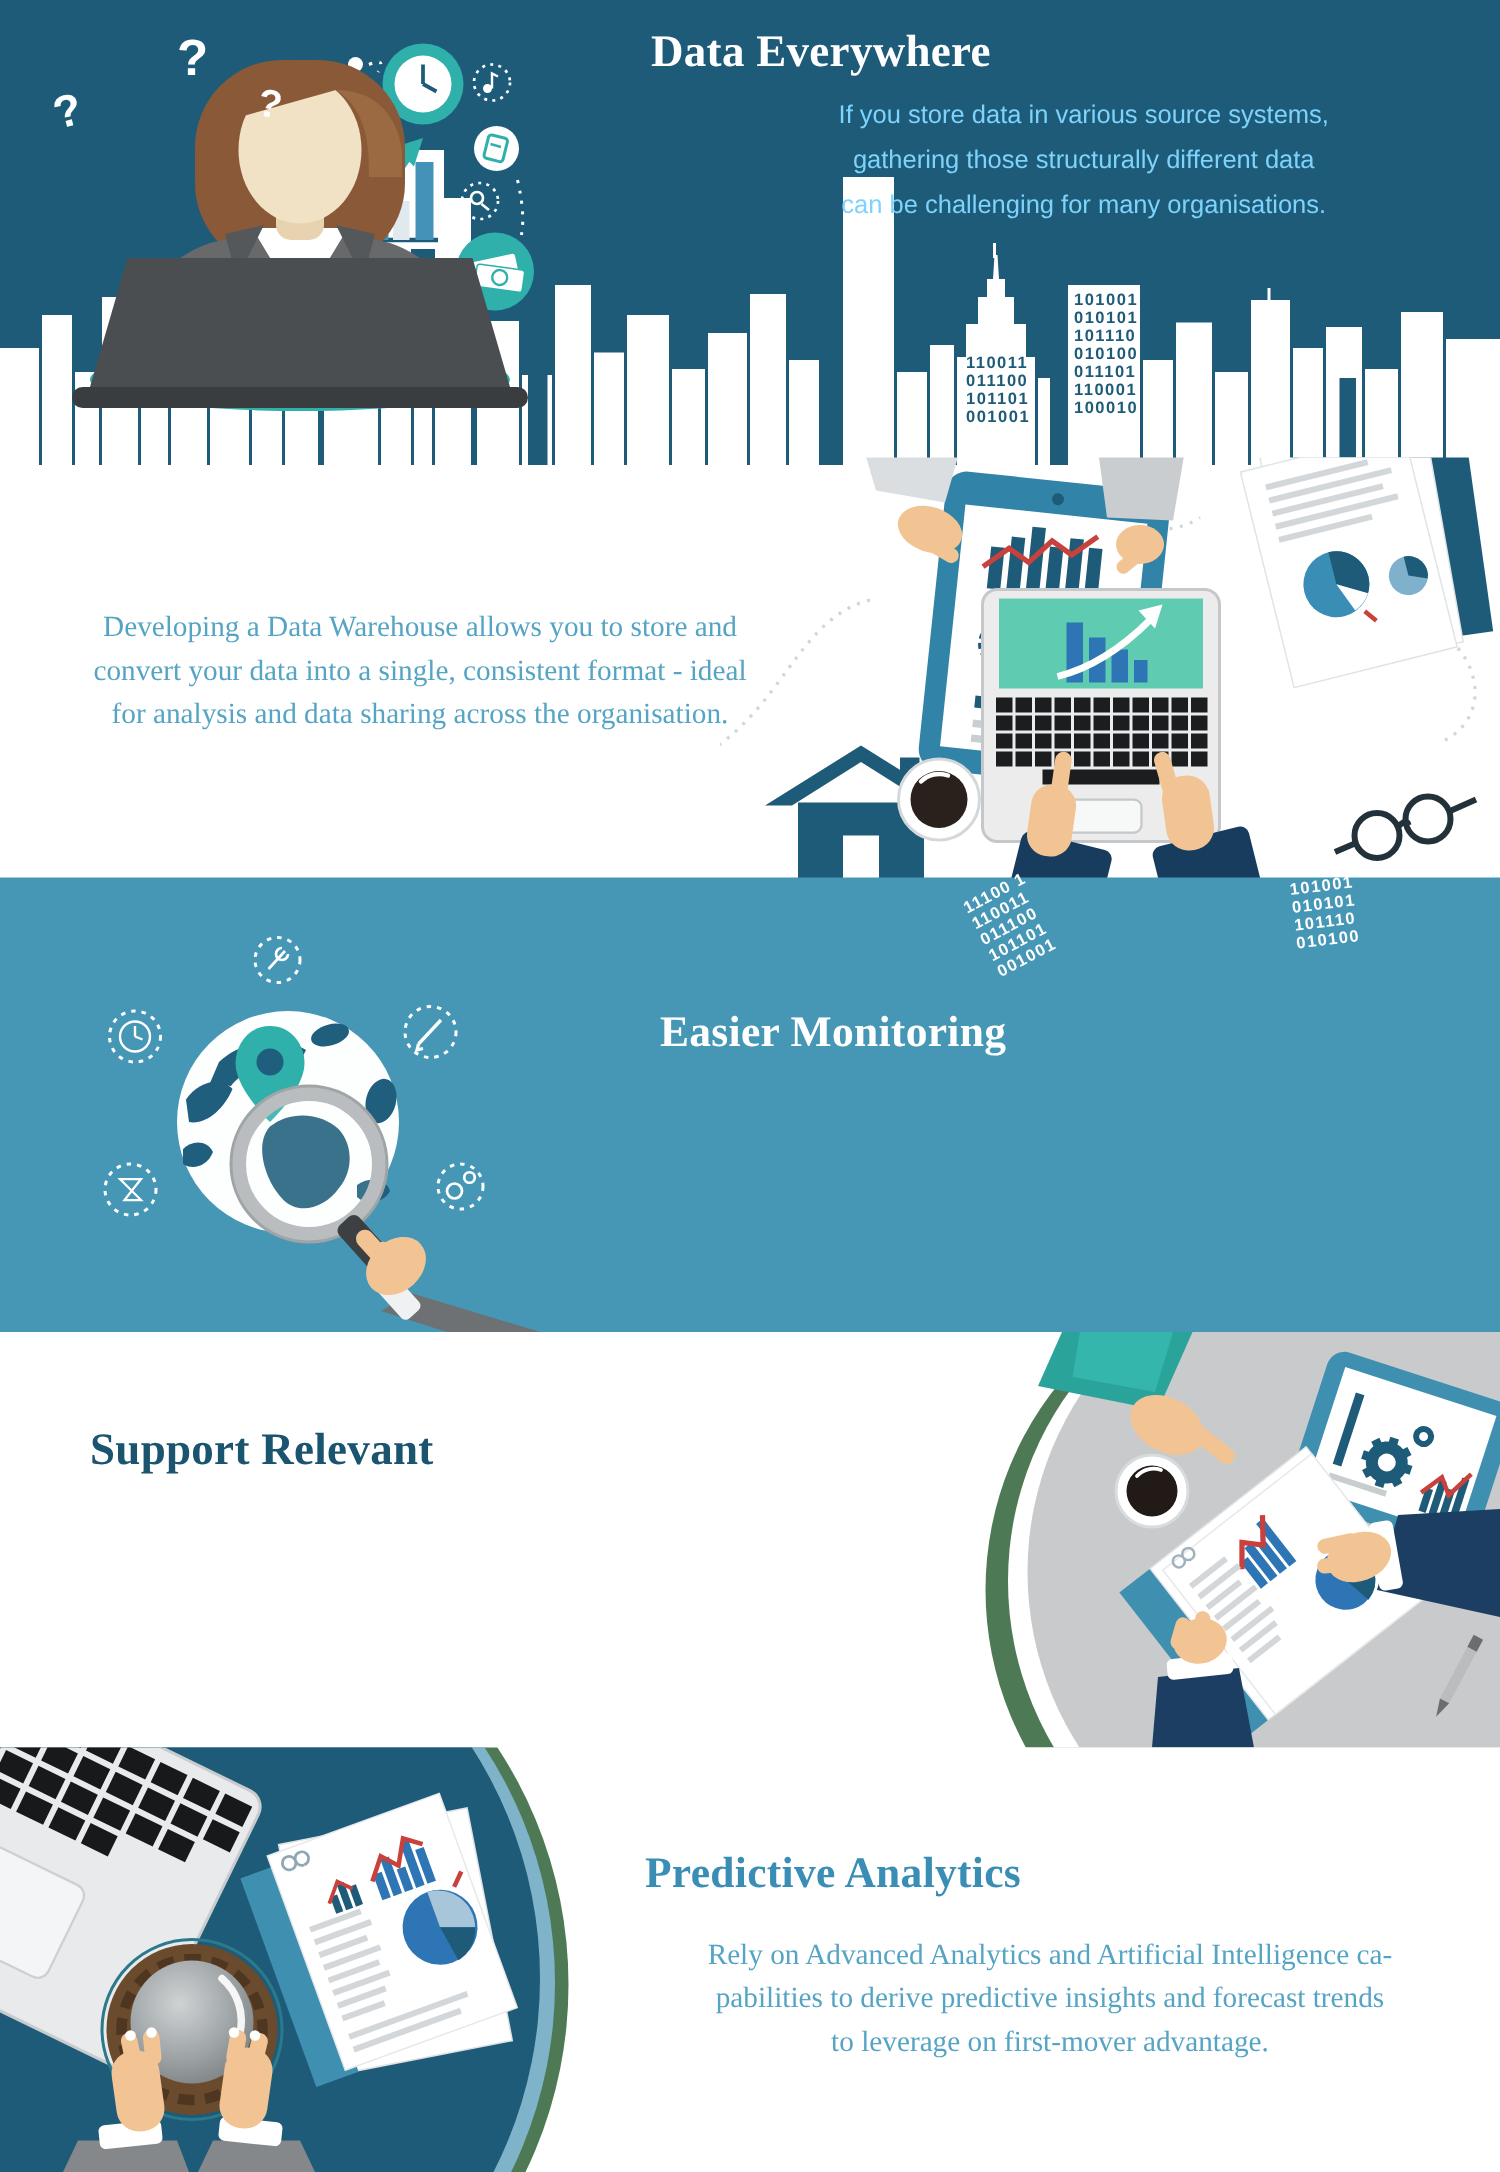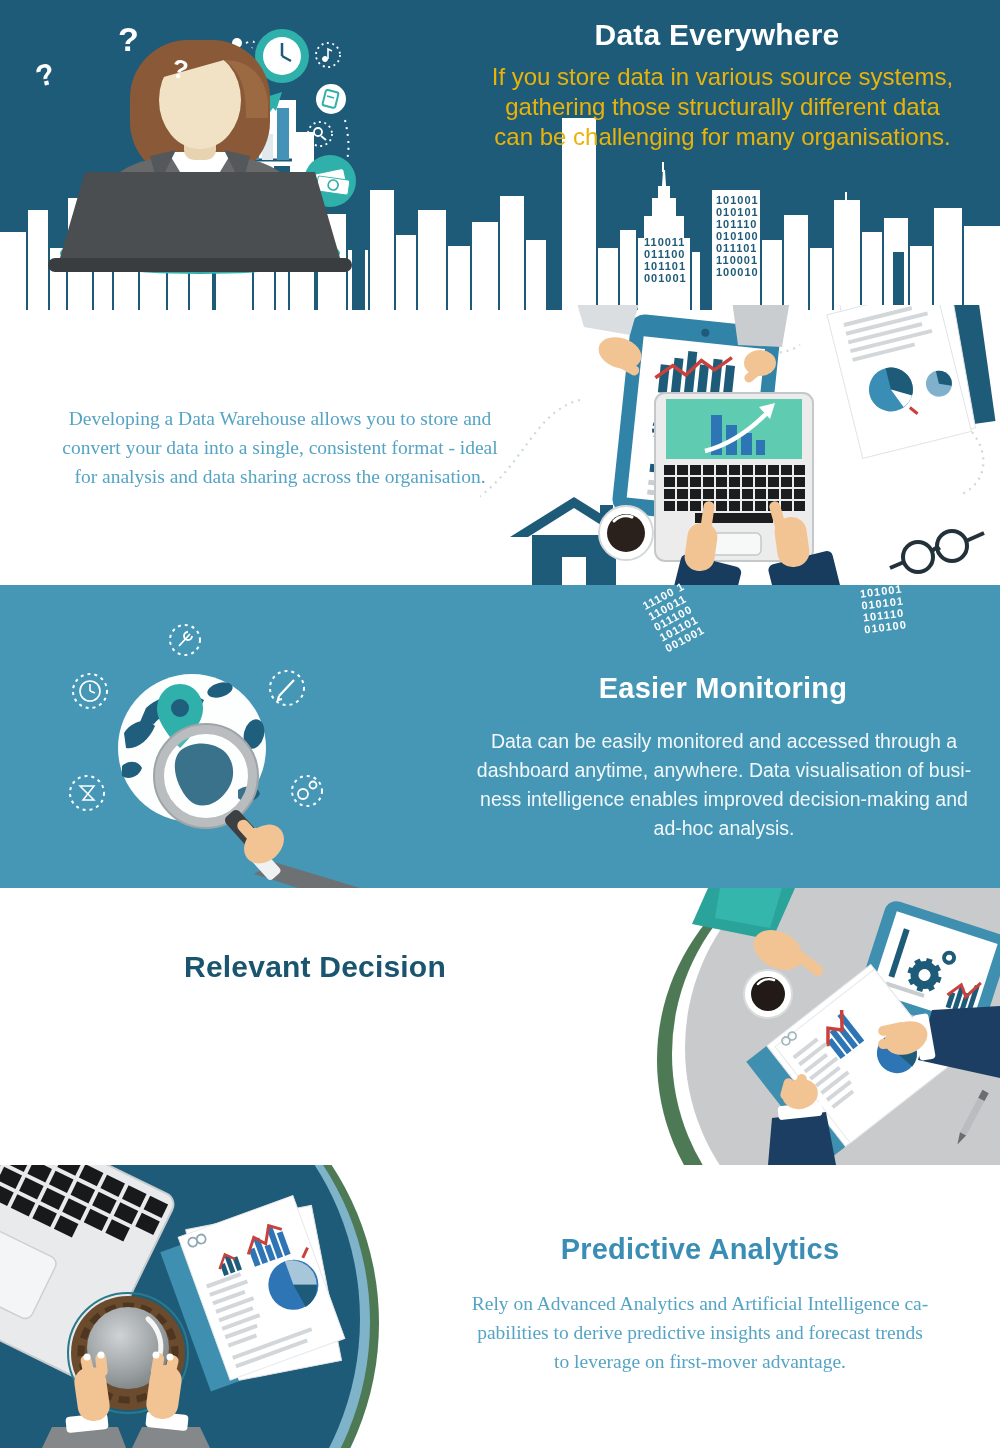--- a/index.html
+++ b/index.html
@@ -5,24 +5,24 @@
   html,body{margin:0;padding:0;background:#fff;}
   #canvas{position:relative;width:1000px;height:1448px;overflow:hidden;background:#fff;
           font-family:"Liberation Sans",sans-serif;}
   .sec{position:absolute;left:0;width:1000px;}
   #sec1{top:0;height:310px;background:#1E5B79;}
   #sec2{top:310px;height:275px;background:#ffffff;}
   #sec3{top:585px;height:303px;background:#4697B6;}
   #sec4{top:888px;height:277px;background:#ffffff;}
   #sec5{top:1165px;height:283px;background:#ffffff;}
   .abs{position:absolute;}
-  .title{font-weight:bold;text-align:center;white-space:pre-line;letter-spacing:.2px;}
+  .title{font-weight:bold;text-align:left;white-space:pre-line;letter-spacing:.2px;font-family:Liberation Serif, serif;}
   .body-text{text-align:center;white-space:pre-line;}
   .t1{font-size:30px;color:#ffffff;}
-  .b1{font-size:24px;line-height:30px;color:#eab308;}
+  .b1{font-size:17px;line-height:30px;color:#7dd3fc;}
   .t2{font-size:29px;color:#3A8EB5;}
   .b2{font-size:19.5px;line-height:29px;color:#55A4C4;font-family:Liberation Serif, serif;}
   .t3{font-size:29px;color:#ffffff;}
   .b3{font-size:19.5px;line-height:29px;color:#F2F8FA;}
   .t4{font-size:30px;color:#1A546F;}
   .b4{font-size:19.5px;line-height:29px;color:#2E6D8B;}
   .binary{font-size:11px;line-height:12px;letter-spacing:1px;white-space:pre-line;font-weight:bold;}
   .binary-dark{color:#1E5B79;}
   .binary-light{color:#ffffff;}
   .qmark{color:#ffffff;font-weight:bold;position:absolute;}
@@ -439,24 +439,20 @@
       <g>
         <polygon points="244,244 330,270 268,270 224,256" fill="#6D7174"></polygon>
         <rect x="228" y="232" width="16" height="30" rx="4" fill="#EFF1F2" transform="rotate(-42 236 247)"></rect>
         <ellipse cx="234" cy="226" rx="22" ry="17" fill="#F3C493" transform="rotate(-42 234 226)"></ellipse>
         <rect x="212" y="200" width="12" height="26" rx="6" fill="#F3C493" transform="rotate(-42 218 213)"></rect>
         <rect x="224" y="208" width="12" height="26" rx="6" fill="#F3C493" transform="rotate(-42 230 221)"></rect>
       </g>
     </svg>
 
     <div class="abs title t3" style="left:440px;top:87px;width:566px">Easier Monitoring</div>
-    <div class="abs body-text b3" style="left:448px;top:142px;width:552px">Data can be easily monitored and accessed through a
-dashboard anytime, anywhere. Data visualisation of busi-
-ness intelligence enables improved decision-making and
-ad-hoc analysis.</div>
   </div>
 
   <div id="sec4" class="sec">
     <svg style="left:620px;top:0" width="380" height="277" viewBox="0 0 380 277">
       <circle cx="255" cy="172" r="218" fill="#4D7A55"></circle>
       <circle cx="268" cy="166" r="216" fill="#ffffff"></circle>
       <circle cx="280" cy="160" r="215" fill="#C9CACB"></circle>
 
       <g transform="translate(300,75) rotate(18)">
         <rect x="-50" y="-52" width="130" height="104" rx="12" fill="#3E8FB0"></rect>
@@ -543,21 +539,21 @@
         <rect x="176" y="186" width="10" height="22" rx="5" fill="#F3C493" transform="rotate(8 181 197)"></rect>
       </g>
 
       <g transform="translate(352,228) rotate(28)">
         <rect x="-3" y="-28" width="7" height="48" fill="#B9BDBF"></rect>
         <rect x="-3" y="-28" width="7" height="9" fill="#6A6E71"></rect>
         <polygon points="-3,20 4,20 0.5,32" fill="#6A6E71"></polygon>
       </g>
     </svg>
 
-    <div class="abs title t4" style="left:60px;top:62px;width:510px">Relevant Decision</div>
+    <div class="abs title t4" style="left:60px;top:62px;width:510px">Support Relevant</div>
   </div>
 
   <div id="sec5" class="sec">
     <svg style="left:0;top:0" width="480" height="283" viewBox="0 0 480 283">
       <defs>
         <radialGradient id="ballGrad" cx="40%" cy="35%" r="75%">
           <stop offset="0%" stop-color="#CFD3D4"></stop>
             <stop offset="60%" stop-color="#9DA2A5"></stop>
             <stop offset="100%" stop-color="#787D80"></stop>
         </radialGradient>

